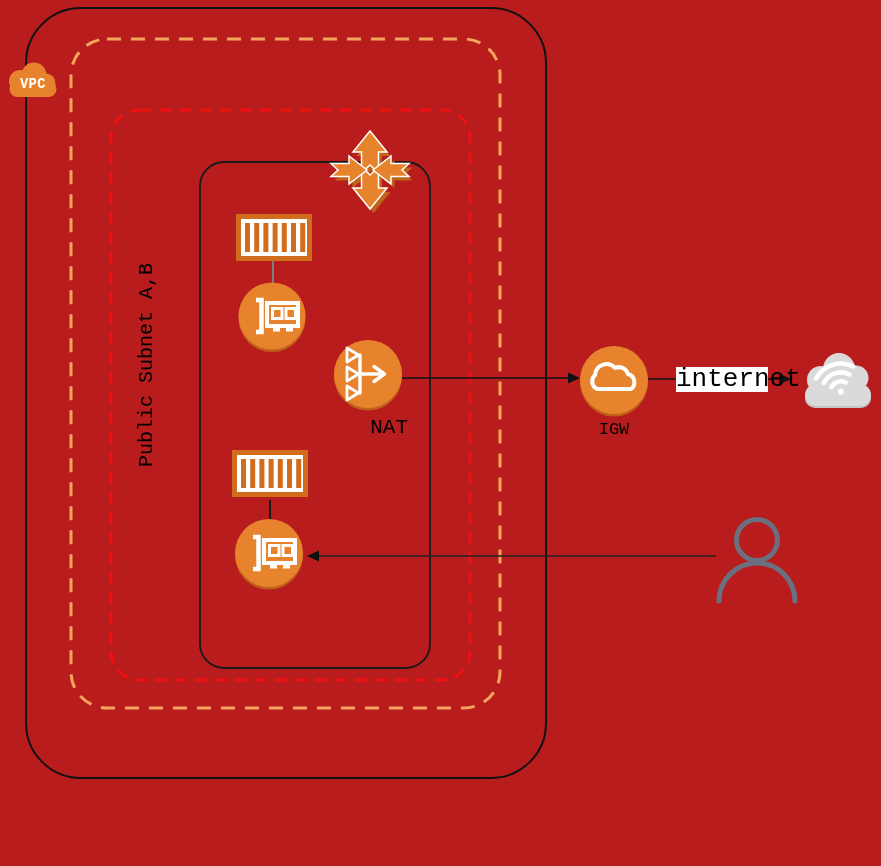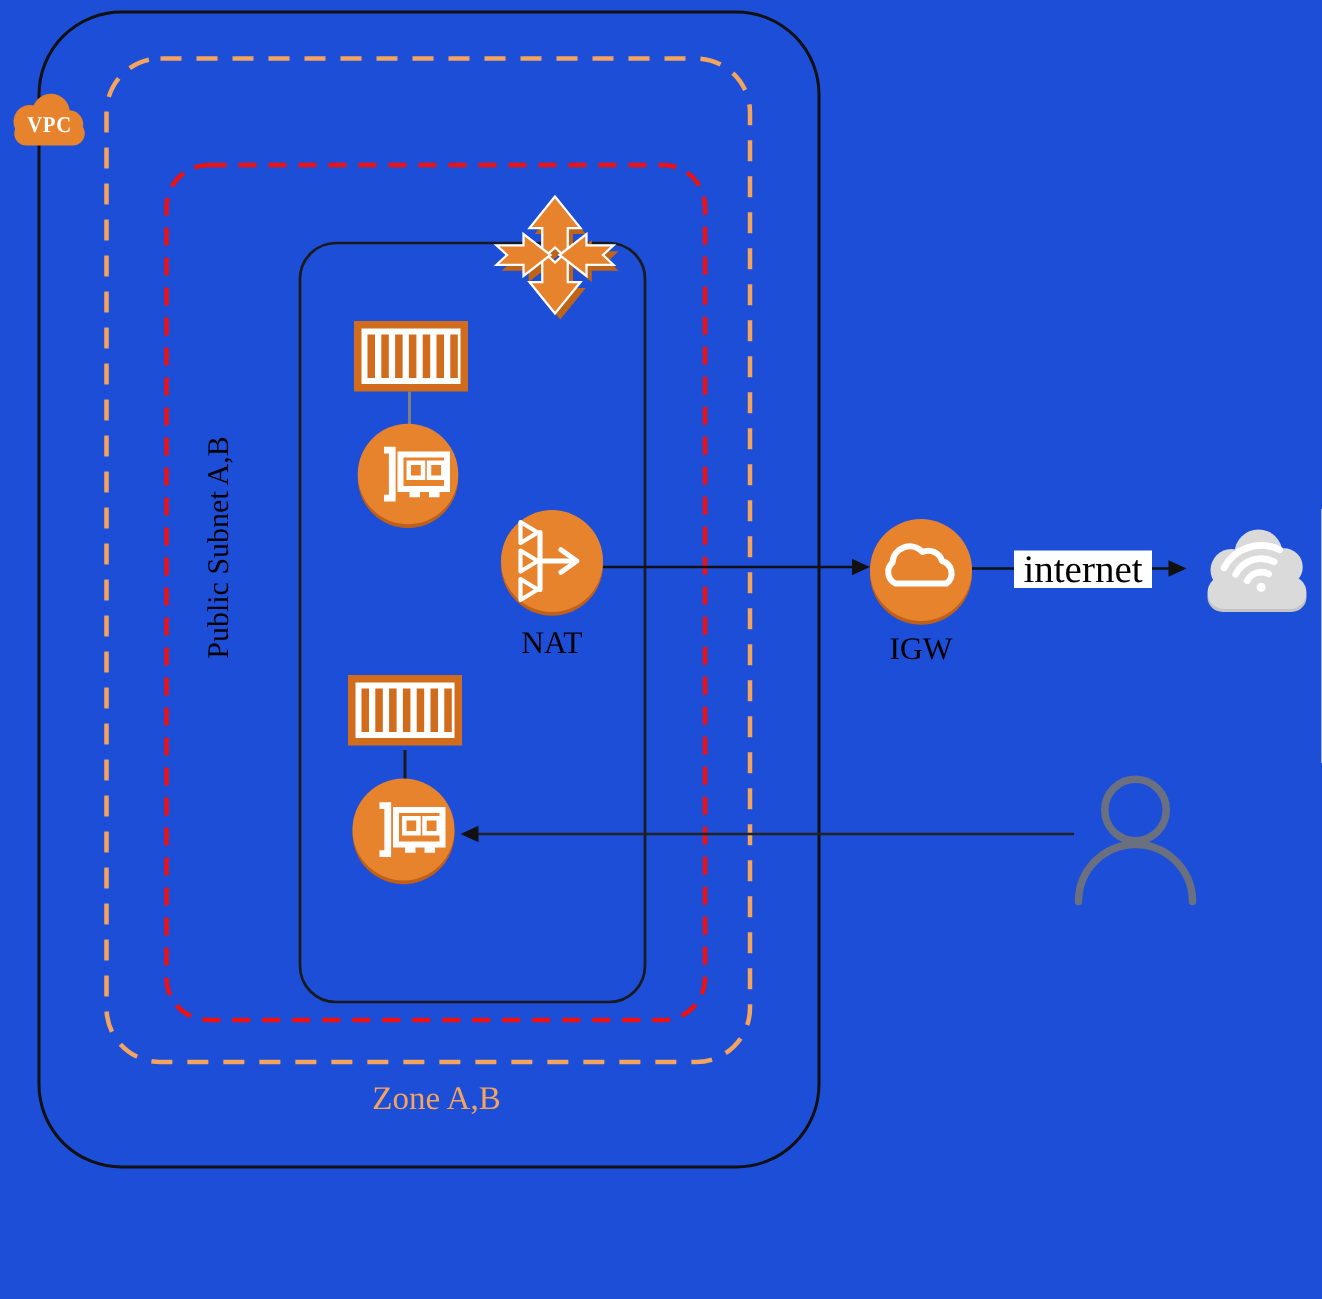--- a/index.html
+++ b/index.html
@@ -1,28 +1,28 @@
 <!DOCTYPE html>
 <html><head>
 <meta charset="utf-8">
 <style>
   html,body{margin:0;padding:0;background:#fff;}
   #stage{
-    position:relative;width:881px;height:866px;background:#1d4ed8;overflow:hidden;
-    font-family:Liberation Serif, serif;
+    position:relative;width:881px;height:866px;background:#b91c1c;overflow:hidden;
+    font-family:Liberation Mono, monospace;
   }
   #diagram-svg{position:absolute;left:0;top:0;}
   .lbl{position:absolute;color:#000;text-align:center;white-space:nowrap;}
   .lbl-vpc{left:10px;top:76px;width:46px;font-size:15px;font-weight:700;color:#fff;
     letter-spacing:.5px;transform:scaleX(.92);}
   .lbl-subnet{left:33px;top:352px;width:230px;height:26px;font-size:20px;
     transform:rotate(-90deg);transform-origin:center center;}
   .lbl-zone{left:211px;top:719px;width:160px;font-size:22px;color:#F4A45C;}
-  .lbl-nat{left:328px;top:416px;width:80px;font-size:21px;}
-  .lbl-igw{left:574px;top:420px;width:80px;font-size:21px;}
+  .lbl-nat{left:328px;top:416px;width:80px;font-size:21px;text-align:right;}
+  .lbl-igw{left:574px;top:420px;width:80px;font-size:17px;}
   .lbl-internet{left:676px;top:367px;width:92px;font-size:26px;background:#fff;
     line-height:25px;}
 </style>
 </head>
 <body>
 
 <div id="stage">
 
   <svg id="diagram-svg" width="881" height="866" viewBox="0 0 881 866">
 
@@ -155,18 +155,17 @@
     </g>
 
     <g transform="translate(757,570)">
       <circle cx="0" cy="-30" r="20.5" fill="none" stroke="#6A7080" stroke-width="5"></circle>
       <path d="M -38,31 A 38,38 0 0 1 38,31" fill="none" stroke="#6A7080" stroke-width="5" stroke-linecap="round"></path>
     </g>
   </svg>
 
   <div class="lbl lbl-vpc">VPC</div>
   <div class="lbl lbl-subnet">Public Subnet A,B</div>
-  <div class="lbl lbl-zone">Zone A,B</div>
   <div class="lbl lbl-nat">NAT</div>
   <div class="lbl lbl-igw">IGW</div>
   <div class="lbl lbl-internet">internet</div>
 
 </div>
 
 </body></html>

